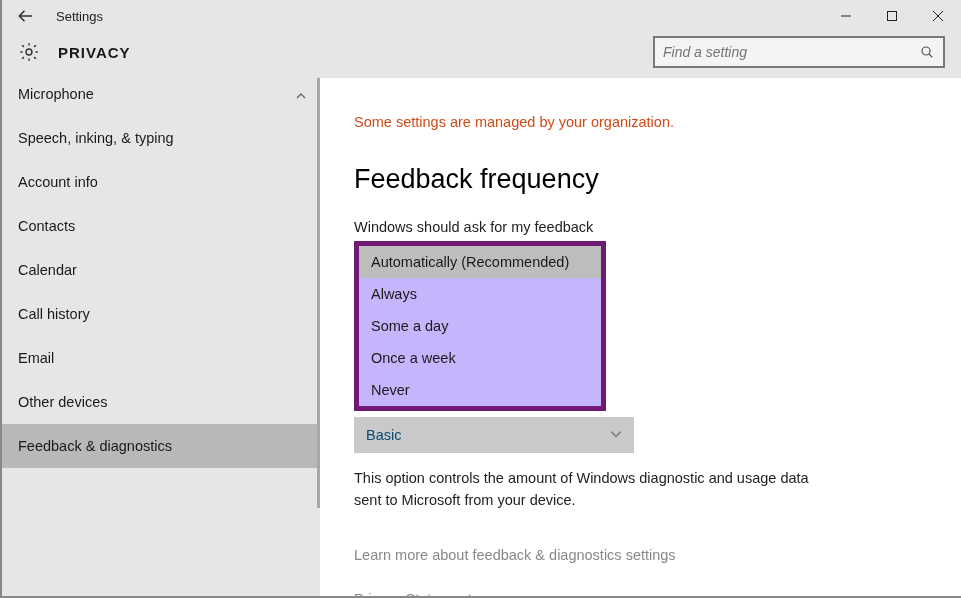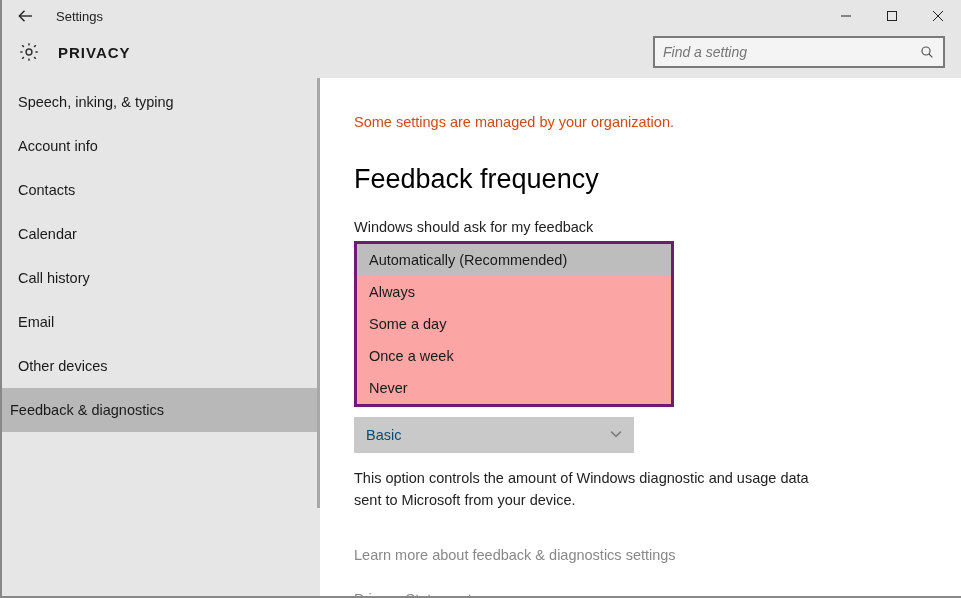--- a/index.html
+++ b/index.html
@@ -86,21 +86,21 @@
     overflow: hidden;
   }
   .sidebar-inner { padding-top: 2px; }
   .sb-item {
     padding: 14px 16px;
     font-size: 14.5px;
     cursor: pointer;
     position: relative;
   }
   .sb-item.first { padding-top: 6px; }
-  .sb-item.selected { background: #b8b8b8; padding-left: 8px; }
+  .sb-item.selected { background: #b8b8b8; }
   .chev {
     position: absolute;
     right: 14px;
     top: 8px;
     color: #666;
   }
   .scrollthumb {
     position: absolute;
     right: 0;
     top: 0;
@@ -132,23 +132,23 @@
     margin-bottom: 6px;
     color: #222;
   }
   .dropdown-shell {
     width: 280px;
     position: relative;
   }
   .dropdown-list {
     position: absolute;
     top: 0; left: 0;
-    width: 320px;
-    background: #fca5a5;
-    border: 3px solid #701a75;
+    width: 252px;
+    background: #c4b5fd;
+    border: 5px solid #701a75;
     z-index: 5;
   }
   .dd-opt {
     padding: 8px 12px;
     font-size: 14.5px;
     cursor: pointer;
   }
   .dd-opt.sel { background: #bdbdbd; }
   .behind-select {
     position: absolute;
@@ -234,20 +234,28 @@
       <circle cx="10.5" cy="10.5" r="6"></circle>
       <line x1="20" y1="20" x2="15" y2="15"></line>
     </svg>
   </div>
 </div>
 
 <div class="content">
 
   <div class="sidebar">
     <div class="sidebar-inner">
+      <div class="sb-item first">
+        <span>Microphone</span>
+        <span class="chev">
+          <svg width="10" height="10" viewBox="0 0 10 10" fill="none" stroke="#666" stroke-width="1.4">
+              <polyline points="1,7 5,3 9,7"></polyline>
+            </svg>
+        </span>
+      </div>
       <div class="sb-item"><span>Speech, inking, &amp; typing</span></div>
       <div class="sb-item"><span>Account info</span></div>
       <div class="sb-item"><span>Contacts</span></div>
       <div class="sb-item"><span>Calendar</span></div>
       <div class="sb-item"><span>Call history</span></div>
       <div class="sb-item"><span>Email</span></div>
       <div class="sb-item"><span>Other devices</span></div>
       <div class="sb-item selected"><span>Feedback &amp; diagnostics</span></div>
     </div>
     <div class="scrollthumb"></div>

